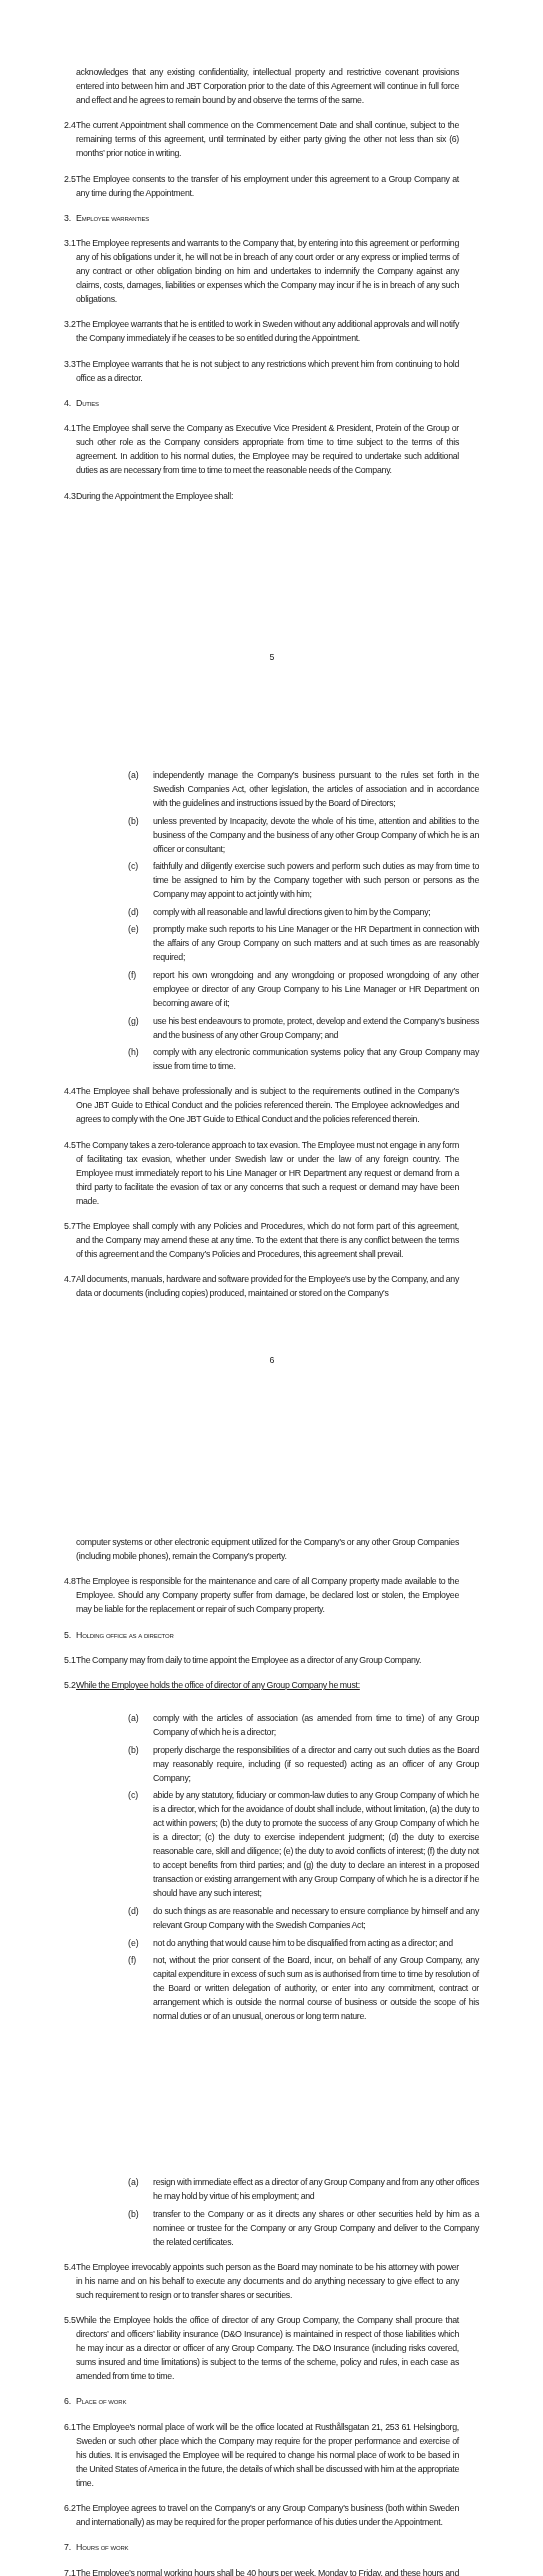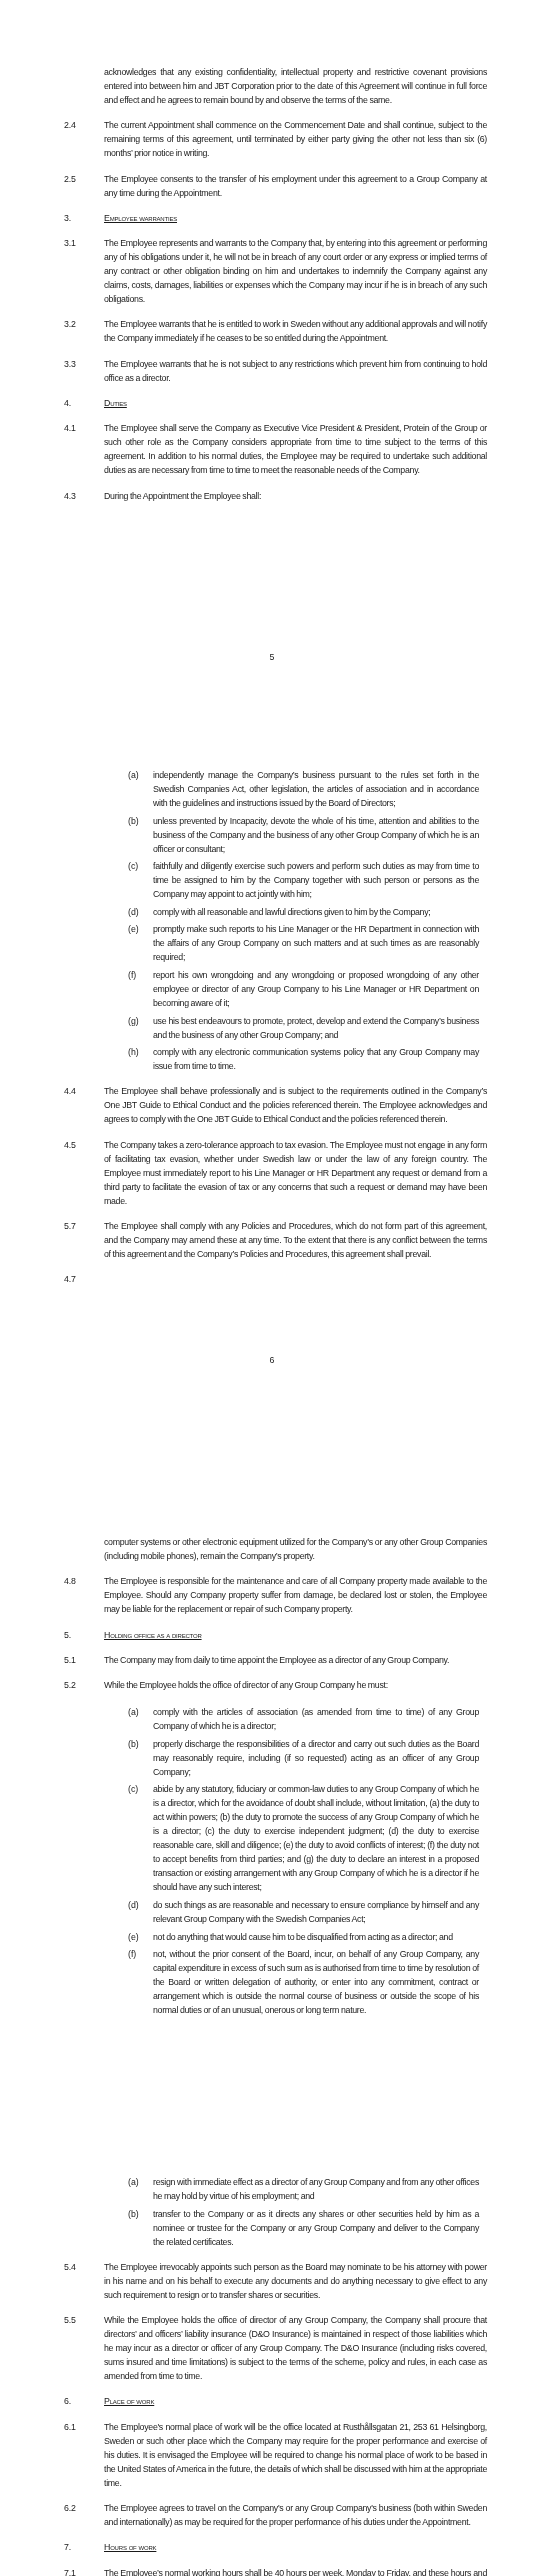--- a/index.html
+++ b/index.html
@@ -4,27 +4,27 @@
 <style>
   html, body { margin: 0; padding: 0; background: #ffffff; }
   body { width: 544px; height: 2813px; position: relative; overflow: hidden;
          font-family: "Liberation Sans", sans-serif; color: #1a1a1a; }
   .page { position: absolute; left: 0; width: 544px; height: 703px; background: #fff; }
   .page[data-idx="0"] { top: 0; }
   .page[data-idx="1"] { top: 703px; }
   .page[data-idx="2"] { top: 1470px; }
   .page[data-idx="3"] { top: 2110px; }
   .content { position: absolute; top: 65px; left: 0; width: 544px; }
-  .para { position: relative; padding-left: 104px; width: 383px; margin-bottom: 11.3px;
+  .para { position: relative; padding-left: 76px; width: 383px; margin-bottom: 11.3px;
           font-size: 8.8px; line-height: 14px; text-align: justify; letter-spacing: -0.3px;
           word-spacing: -0.3px; }
   .para .num { position: absolute; left: 64px; top: 0; letter-spacing: -0.2px; }
   .para.heading { margin-bottom: 11.3px; text-transform: none; }
-  .para.heading .htext { font-variant: small-caps; letter-spacing: -0.2px; text-decoration: underline; }
-  .para.tight { margin-bottom: 13px; }
+  .para.heading .htext { font-variant: small-caps; letter-spacing: -0.2px; }
+  .para.tight { margin-bottom: 19px; text-decoration: underline; }
   .sub { position: relative; padding-left: 153px; width: 326px; margin-bottom: 3.6px;
          font-size: 8.8px; line-height: 14px; text-align: justify; letter-spacing: -0.3px;
          word-spacing: -0.3px; }
   .sub .letter { position: absolute; left: 128px; top: 0; letter-spacing: 0; }
   .sub.last { margin-bottom: 11.3px; }
   .pagenum { position: absolute; left: 0; width: 544px; top: 650px; text-align: center;
              font-size: 8.8px; line-height: 14px; }
 </style>
 </head>
 <body>
@@ -51,21 +51,21 @@
         <div class="sub"><span class="letter">(b)</span><span>unless prevented by Incapacity, devote the whole of his time, attention and abilities to the business of the Company and the business of any other Group Company of which he is an officer or consultant;</span></div>
         <div class="sub"><span class="letter">(c)</span><span>faithfully and diligently exercise such powers and perform such duties as may from time to time be assigned to him by the Company together with such person or persons as the Company may appoint to act jointly with him;</span></div>
         <div class="sub"><span class="letter">(d)</span><span>comply with all reasonable and lawful directions given to him by the Company;</span></div>
         <div class="sub"><span class="letter">(e)</span><span>promptly make such reports to his Line Manager or the HR Department in connection with the affairs of any Group Company on such matters and at such times as are reasonably required;</span></div>
         <div class="sub"><span class="letter">(f)</span><span>report his own wrongdoing and any wrongdoing or proposed wrongdoing of any other employee or director of any Group Company to his Line Manager or HR Department on becoming aware of it;</span></div>
         <div class="sub"><span class="letter">(g)</span><span>use his best endeavours to promote, protect, develop and extend the Company’s business and the business of any other Group Company; and</span></div>
         <div class="sub last"><span class="letter">(h)</span><span>comply with any electronic communication systems policy that any Group Company may issue from time to time.</span></div>
         <div class="para"><span class="num">4.4</span><span class="">The Employee shall behave professionally and is subject to the requirements outlined in the Company’s One JBT Guide to Ethical Conduct and the policies referenced therein. The Employee acknowledges and agrees to comply with the One JBT Guide to Ethical Conduct and the policies referenced therein.</span></div>
         <div class="para"><span class="num">4.5</span><span class="">The Company takes a zero-tolerance approach to tax evasion. The Employee must not engage in any form of facilitating tax evasion, whether under Swedish law or under the law of any foreign country. The Employee must immediately report to his Line Manager or HR Department any request or demand from a third party to facilitate the evasion of tax or any concerns that such a request or demand may have been made.</span></div>
         <div class="para"><span class="num">5.7</span><span class="">The Employee shall comply with any Policies and Procedures, which do not form part of this agreement, and the Company may amend these at any time. To the extent that there is any conflict between the terms of this agreement and the Company’s Policies and Procedures, this agreement shall prevail.</span></div>
-        <div class="para"><span class="num">4.7</span></div>
+        <div class="para"><span class="num">4.7</span><span class="">All documents, manuals, hardware and software provided for the Employee's use by the Company, and any data or documents (including copies) produced, maintained or stored on the Company's</span></div>
       </div>
       <div class="pagenum">6</div>
     </div>
     <div class="page" data-idx="2">
       <div class="content">
         <div class="para"><span class="num"></span><span class="">computer systems or other electronic equipment utilized for the Company’s or any other Group Companies (including mobile phones), remain the Company’s property.</span></div>
         <div class="para"><span class="num">4.8</span><span class="">The Employee is responsible for the maintenance and care of all Company property made available to the Employee. Should any Company property suffer from damage, be declared lost or stolen, the Employee may be liable for the replacement or repair of such Company property.</span></div>
         <div class="para heading"><span class="num">5.</span><span class="htext">Holding office as a director</span></div>
         <div class="para"><span class="num">5.1</span><span class="">The Company may from daily to time appoint the Employee as a director of any Group Company.</span></div>
         <div class="para tight"><span class="num">5.2</span><span class="">While the Employee holds the office of director of any Group Company he must:</span></div>

